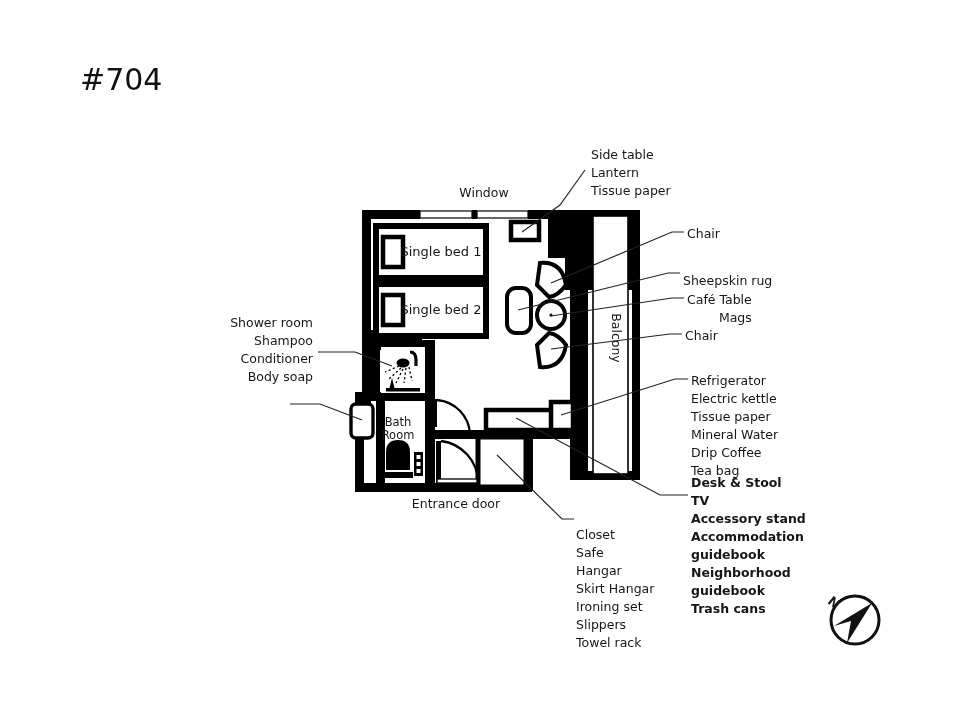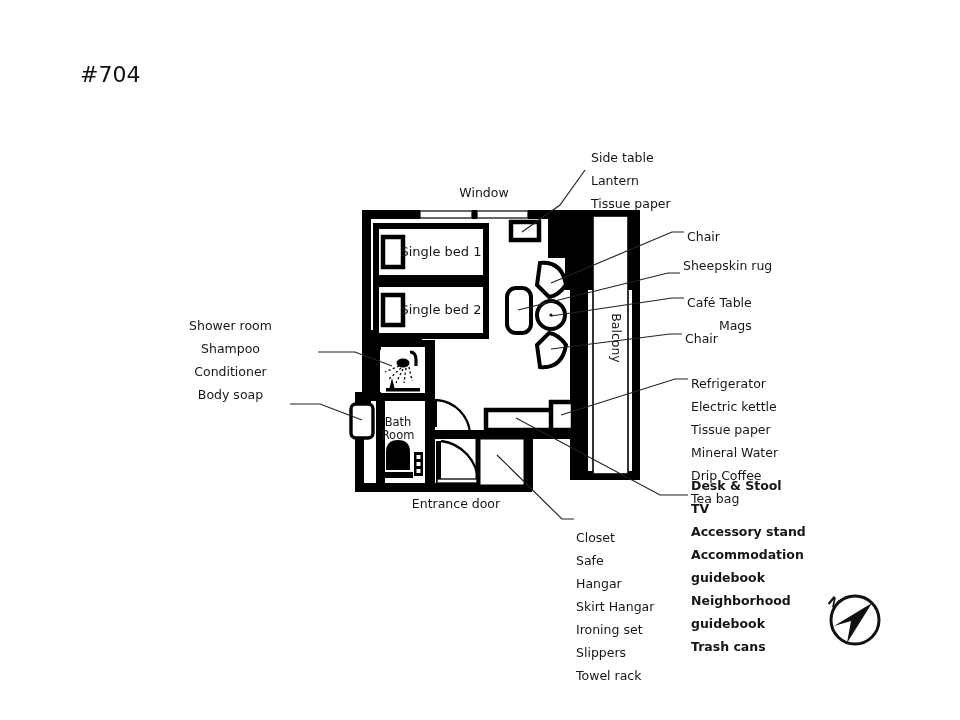--- a/index.html
+++ b/index.html
@@ -17,43 +17,43 @@
     color: #1a1a1a;
   }
   #root {
     position: absolute;
     inset: 0;
   }
   .room-title {
     position: absolute;
     left: 80px;
     top: 62px;
-    font-size: 22px;
+    font-size: 30px;
     font-family: "DejaVu Sans", "Liberation Sans", sans-serif;
     color: #111111;
     letter-spacing: 0px;
     white-space: nowrap;
   }
   svg.plan {
     position: absolute;
     left: 0;
     top: 0;
     width: 960px;
     height: 720px;
   }
   .lbl {
     position: absolute;
     font-size: 12.5px;
-    line-height: 23px;
+    line-height: 18px;
     color: #161616;
     white-space: pre-line;
     font-family: "DejaVu Sans", "Liberation Sans", sans-serif;
   }
   .lbl.right { text-align: left; }
-  .lbl.leftalign { text-align: center; }
+  .lbl.leftalign { text-align: right; }
   .plan-text {
     font-family: "DejaVu Sans", "Liberation Sans", sans-serif;
     fill: #161616;
   }
 </style>
 </head>
 <body>
 
 <div id="root">
 
@@ -220,21 +220,21 @@
       <text class="plan-text" x="831" y="606" font-size="13" font-weight="bold" text-anchor="middle" transform="rotate(40 831 606)">N</text>
     </g>
   </svg>
 
   <div class="lbl right" style="left:591px; top:146px;">Side table
 Lantern
 Tissue paper</div>
 
   <div class="lbl right" style="left:687px; top:225px;">Chair</div>
 
-  <div class="lbl right" style="left:683px; top:254px;text-align:center;">Sheepskin rug</div>
+  <div class="lbl right" style="left:683px; top:272px;text-align:center;">Sheepskin rug</div>
 
   <div class="lbl right" style="left:687px; top:291px;text-align:right;">Café Table
 Mags</div>
 
   <div class="lbl right" style="left:685px; top:327px;">Chair</div>
 
   <div class="lbl right" style="left:691px; top:372px;">Refrigerator
 Electric kettle
 Tissue paper
 Mineral Water

